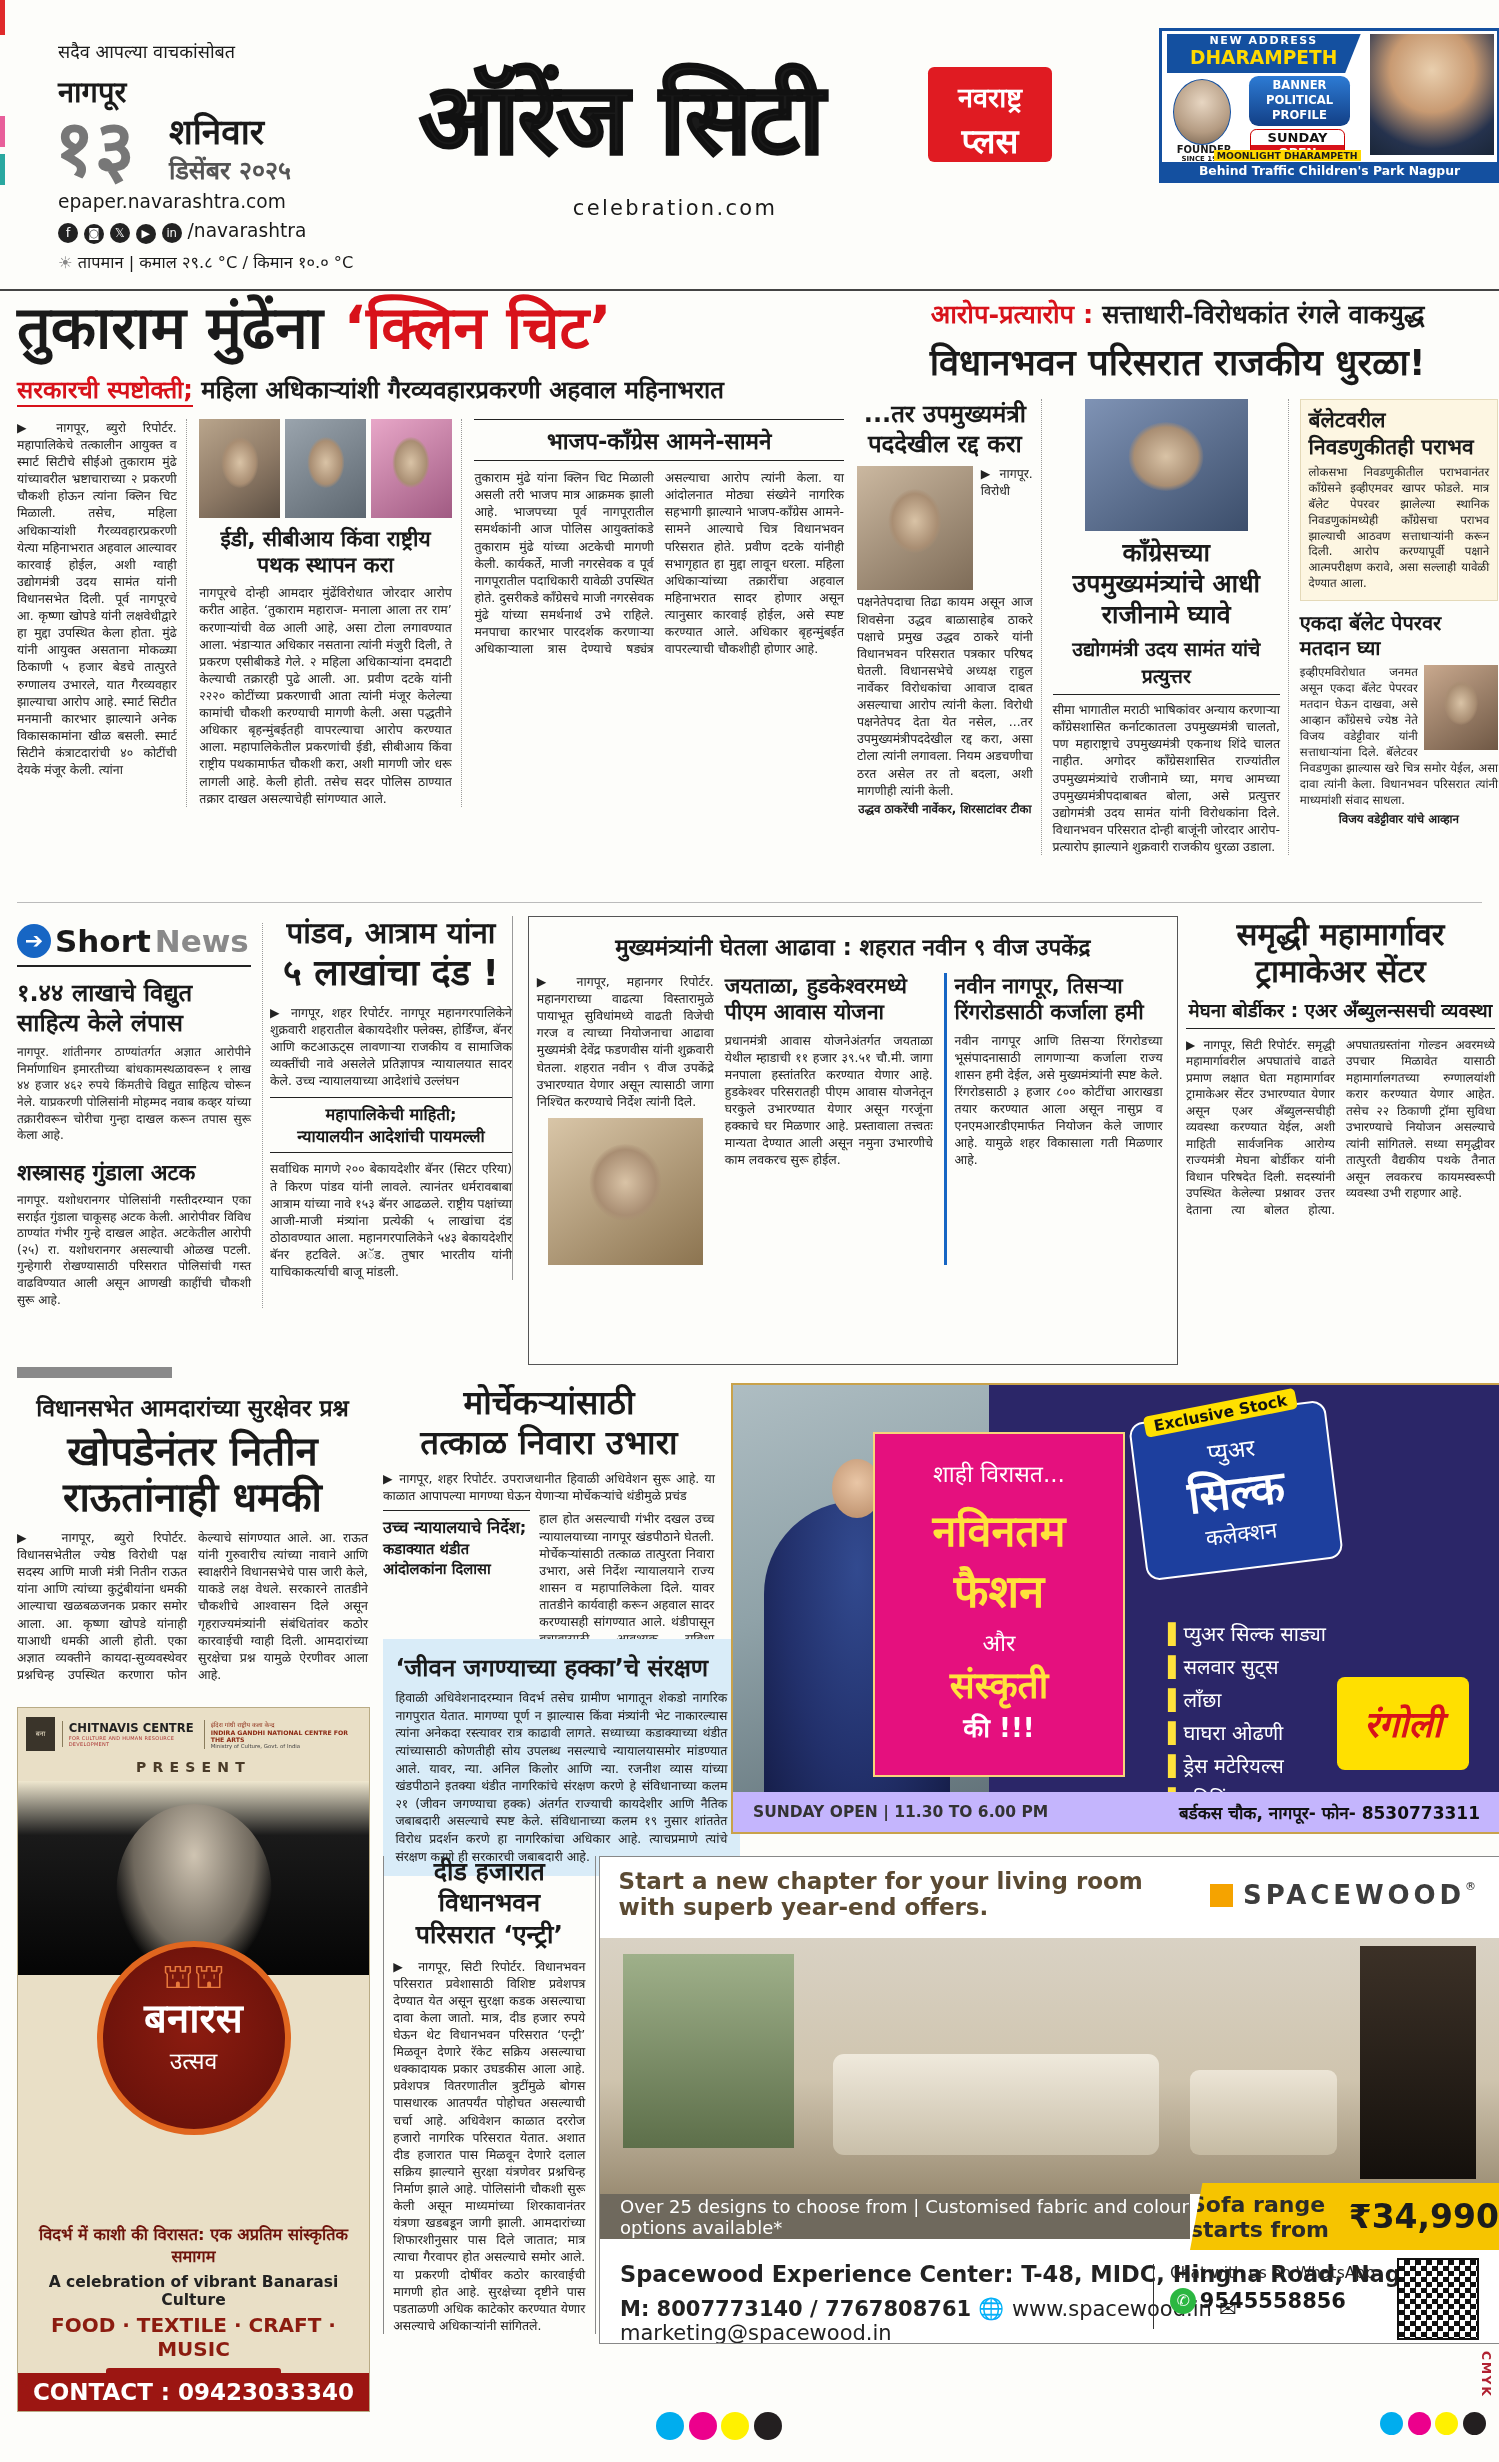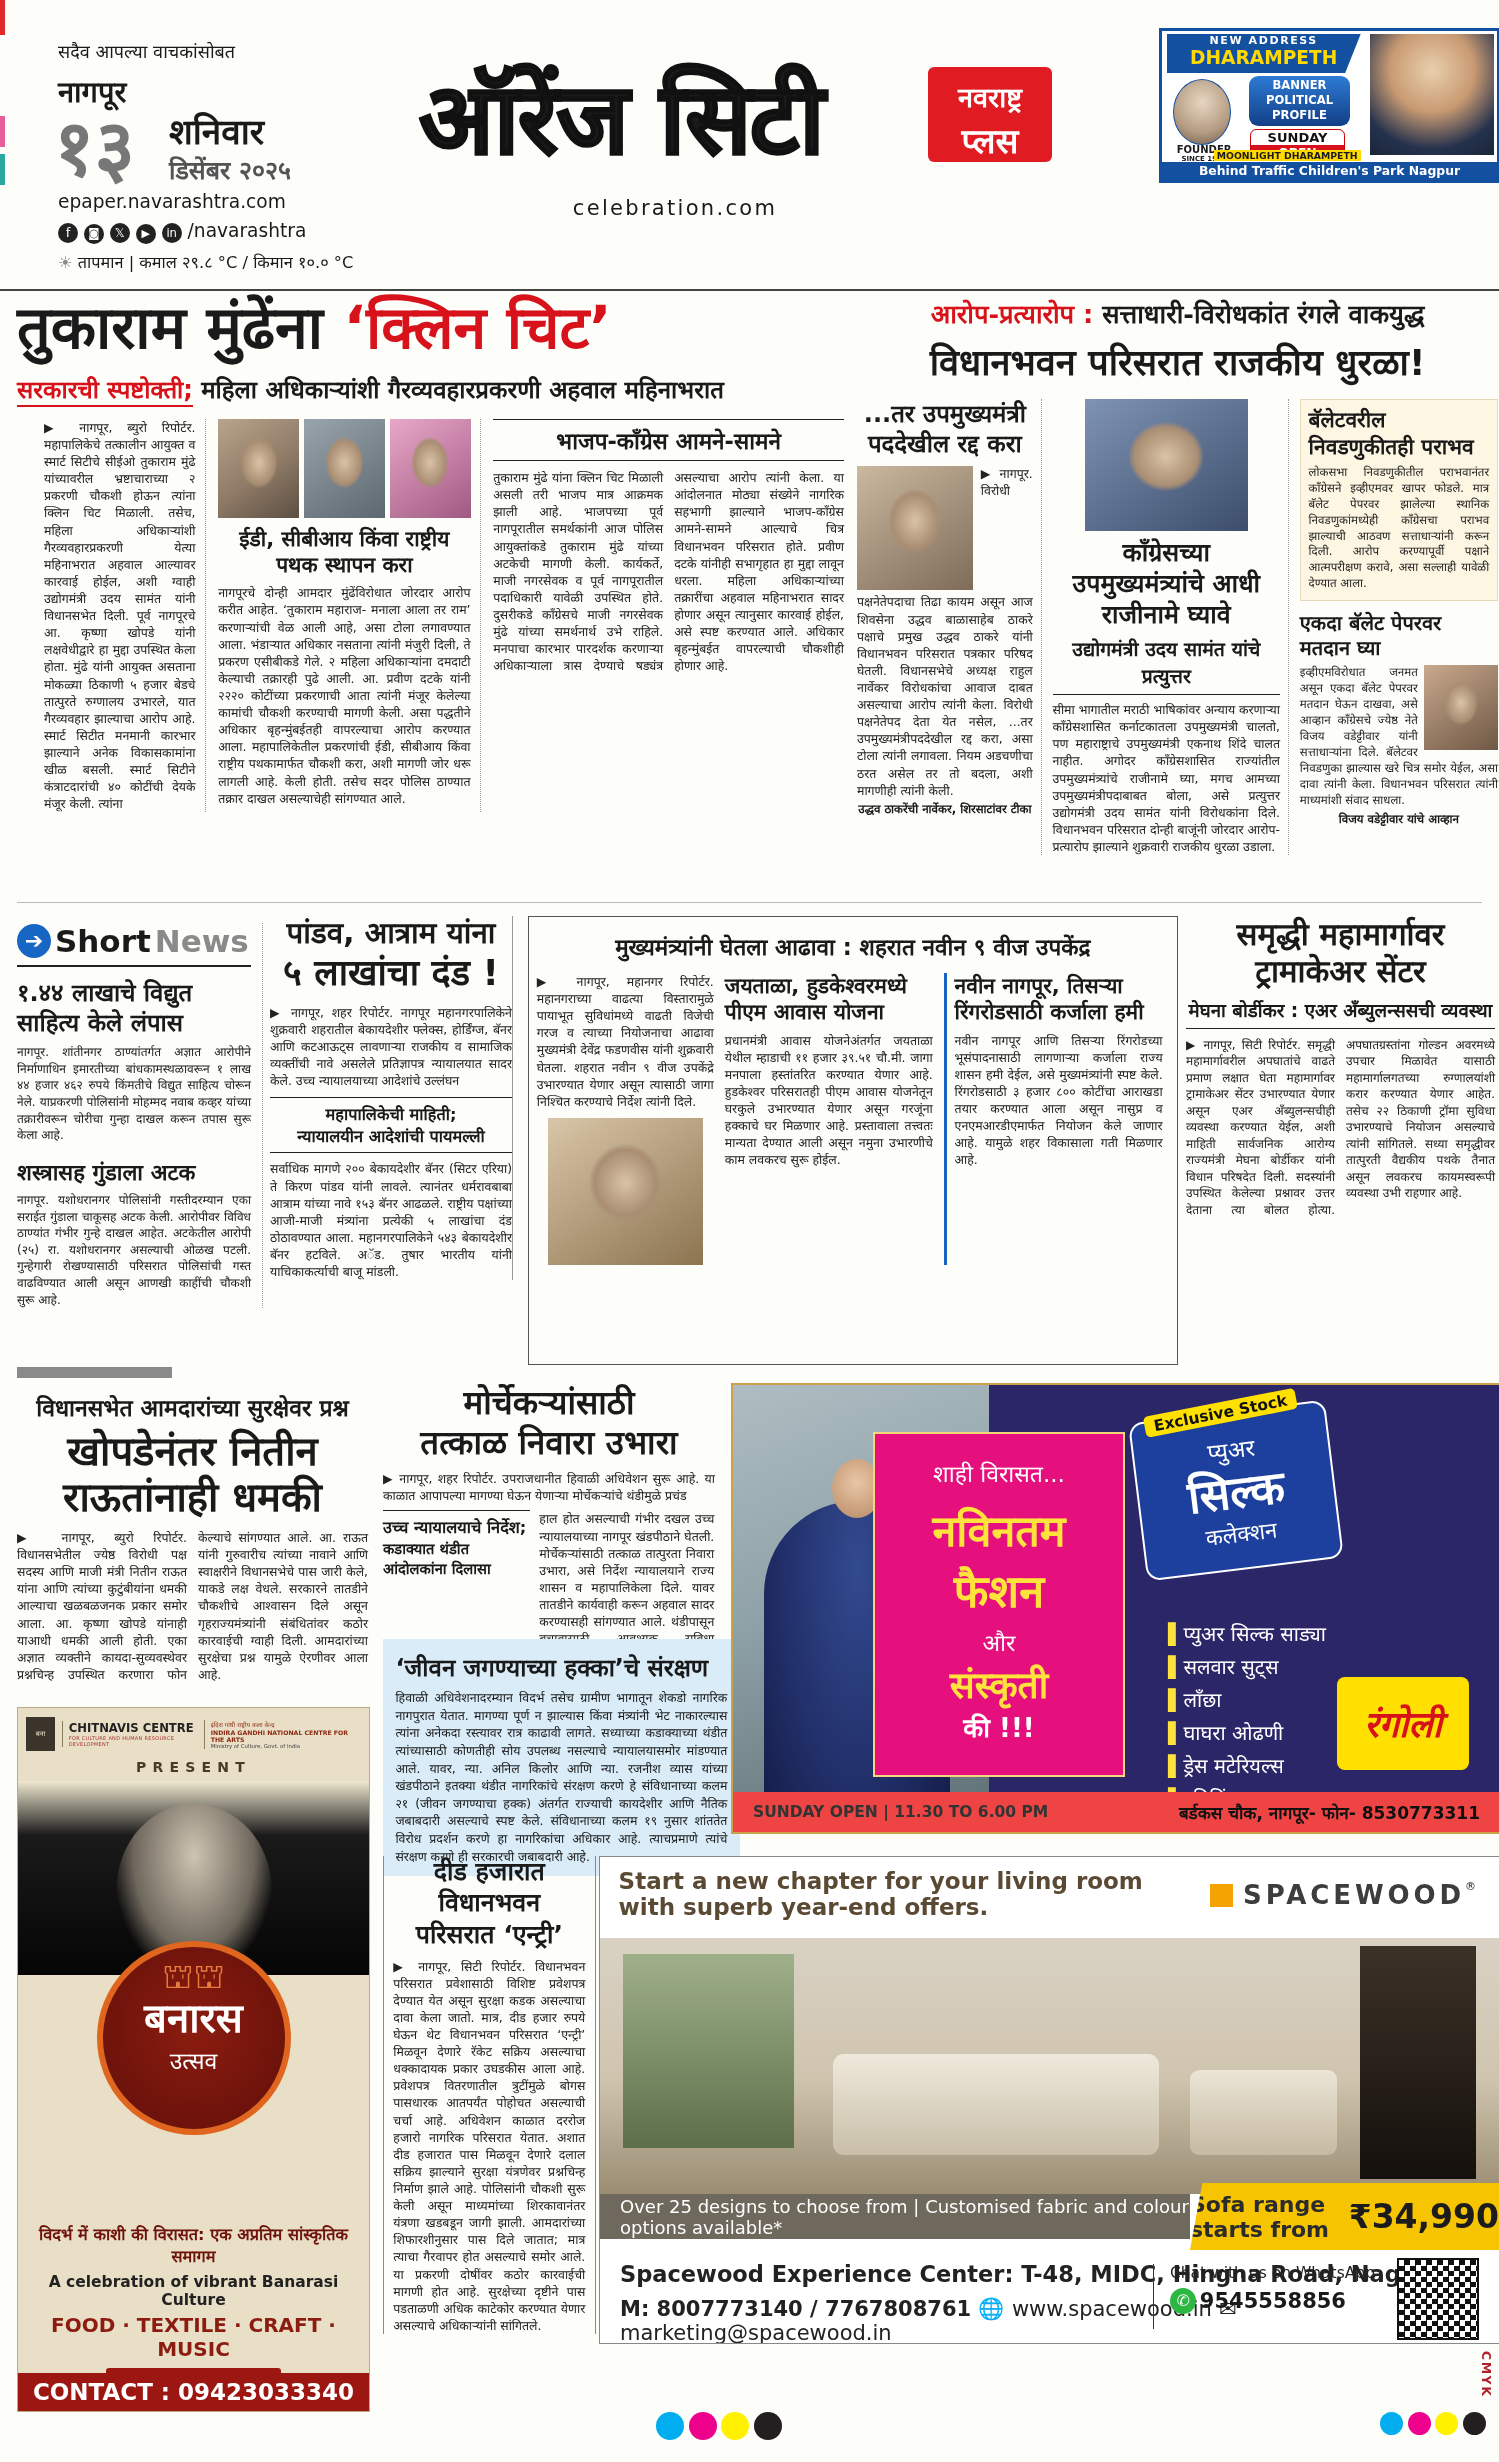--- a/index.html
+++ b/index.html
@@ -87,21 +87,21 @@
 
   <div class="s" style="left:17px;top:296px;width:827px;">
     <div class="b" style="font-size:59px;line-height:1.1;white-space:nowrap;">
       <span>तुकाराम मुंढेंना</span>
       <span class="red">‘क्लिन चिट’</span>
     </div>
     <div class="b" style="font-size:24px;margin-top:11px;white-space:nowrap;">
       <span class="red" style="border-bottom:2.3px solid #d8121a;padding-bottom:1.6px;margin-top:34px;">सरकारची स्पष्टोक्ती;</span>
       <span>महिला अधिकाऱ्यांशी गैरव्यवहारप्रकरणी अहवाल महिनाभरात</span>
     </div>
-    <div style="display:flex;gap:12.4px;margin-top:14px;margin-left:27px;">
+    <div style="display:flex;gap:12.4px;margin-top:14px;">
       <div style="width:165px;border-right:0.8px dotted #999;padding-right:9.3px;">
         <div class="body jst">▶ नागपूर, ब्युरो रिपोर्टर. महापालिकेचे तत्कालीन आयुक्त व स्मार्ट सिटीचे सीईओ तुकाराम मुंढे यांच्यावरील भ्रष्टाचाराच्या २ प्रकरणी चौकशी होऊन त्यांना क्लिन चिट मिळाली. तसेच, महिला अधिकाऱ्यांशी गैरव्यवहारप्रकरणी येत्या महिनाभरात अहवाल आल्यावर कारवाई होईल, अशी ग्वाही उद्योगमंत्री उदय सामंत यांनी विधानसभेत दिली. पूर्व नागपूरचे आ. कृष्णा खोपडे यांनी लक्षवेधीद्वारे हा मुद्दा उपस्थित केला होता. मुंढे यांनी आयुक्त असताना मोकळ्या ठिकाणी ५ हजार बेडचे तात्पुरते रुग्णालय उभारले, यात गैरव्यवहार झाल्याचा आरोप आहे. स्मार्ट सिटीत मनमानी कारभार झाल्याने अनेक विकासकामांना खीळ बसली. स्मार्ट सिटीने कंत्राटदारांची ४० कोटींची देयके मंजूर केली. त्यांना</div>
       </div>
       <div style="width:256px;border-right:0.8px dotted #999;padding-right:9.3px;">
         <div style="display:flex;gap:4.7px;">
           <div class="photo" style="width:81px;height:99px;"></div>
           <div class="photo" style="width:81px;height:99px;background:linear-gradient(145deg,#9aa4ad,#5d6770);"></div>
           <div class="photo" style="width:81px;height:99px;background:linear-gradient(145deg,#e8a7c8,#a05a82);"></div>
         </div>
         <div class="b ctr" style="font-size:21px;line-height:1.25;margin:7.8px 0 6.2px;">ईडी, सीबीआय किंवा राष्ट्रीय पथक स्थापन करा</div>
@@ -255,21 +255,21 @@
       <div><span style="color:#ffe23c;">▌</span><span>प्युअर सिल्क साड्या</span></div>
       <div><span style="color:#ffe23c;">▌</span><span>सलवार सुट्स</span></div>
       <div><span style="color:#ffe23c;">▌</span><span>लाँछा</span></div>
       <div><span style="color:#ffe23c;">▌</span><span>घाघरा ओढणी</span></div>
       <div><span style="color:#ffe23c;">▌</span><span>ड्रेस मटेरियल्स</span></div>
       <div><span style="color:#ffe23c;">▌</span><span>इविनिंग गाऊन</span></div>
     </div>
     <div style="position:absolute;right:31px;bottom:62px;width:132px;height:93px;background:#ffe000;border-radius:7.8px;text-align:center;">
       <div class="b" style="font-size:36px;color:#d8121a;font-style:italic;margin-top:22px;">रंगोली</div>
     </div>
-    <div style="position:absolute;left:0;bottom:0;width:100%;height:40px;background:#ef4444;display:flex;align-items:center;justify-content:space-between;padding:0 20px;box-sizing:border-box;">
+    <div style="position:absolute;left:0;bottom:0;width:100%;height:40px;background:#c4b5fd;display:flex;align-items:center;justify-content:space-between;padding:0 20px;box-sizing:border-box;">
       <div style="font-size:15.5px;font-weight:bold;color:#333;">SUNDAY OPEN | 11.30 TO 6.00 PM</div>
       <div style="font-size:17px;font-weight:bold;color:#111;">बर्डकस चौक, नागपूर- फोन- 8530773311</div>
     </div>
   </div>
 
   <div class="s" style="left:17px;top:1707px;width:351px;height:703px;background:#e9dfc6;border:0.8px solid #b9ab85;overflow:hidden;">
     <div style="display:flex;align-items:center;gap:6.2px;padding:9.3px 7.8px 0;">
       <div style="width:34px;height:34px;background:#3a342a;color:#e9dfc6;font-size:7px;text-align:center;line-height:34px;">बना</div>
       <div style="border-left:0.8px solid #8a7c5c;padding-left:6.2px;">
         <div class="b" style="font-size:11.6px;color:#222;">CHITNAVIS CENTRE</div>

